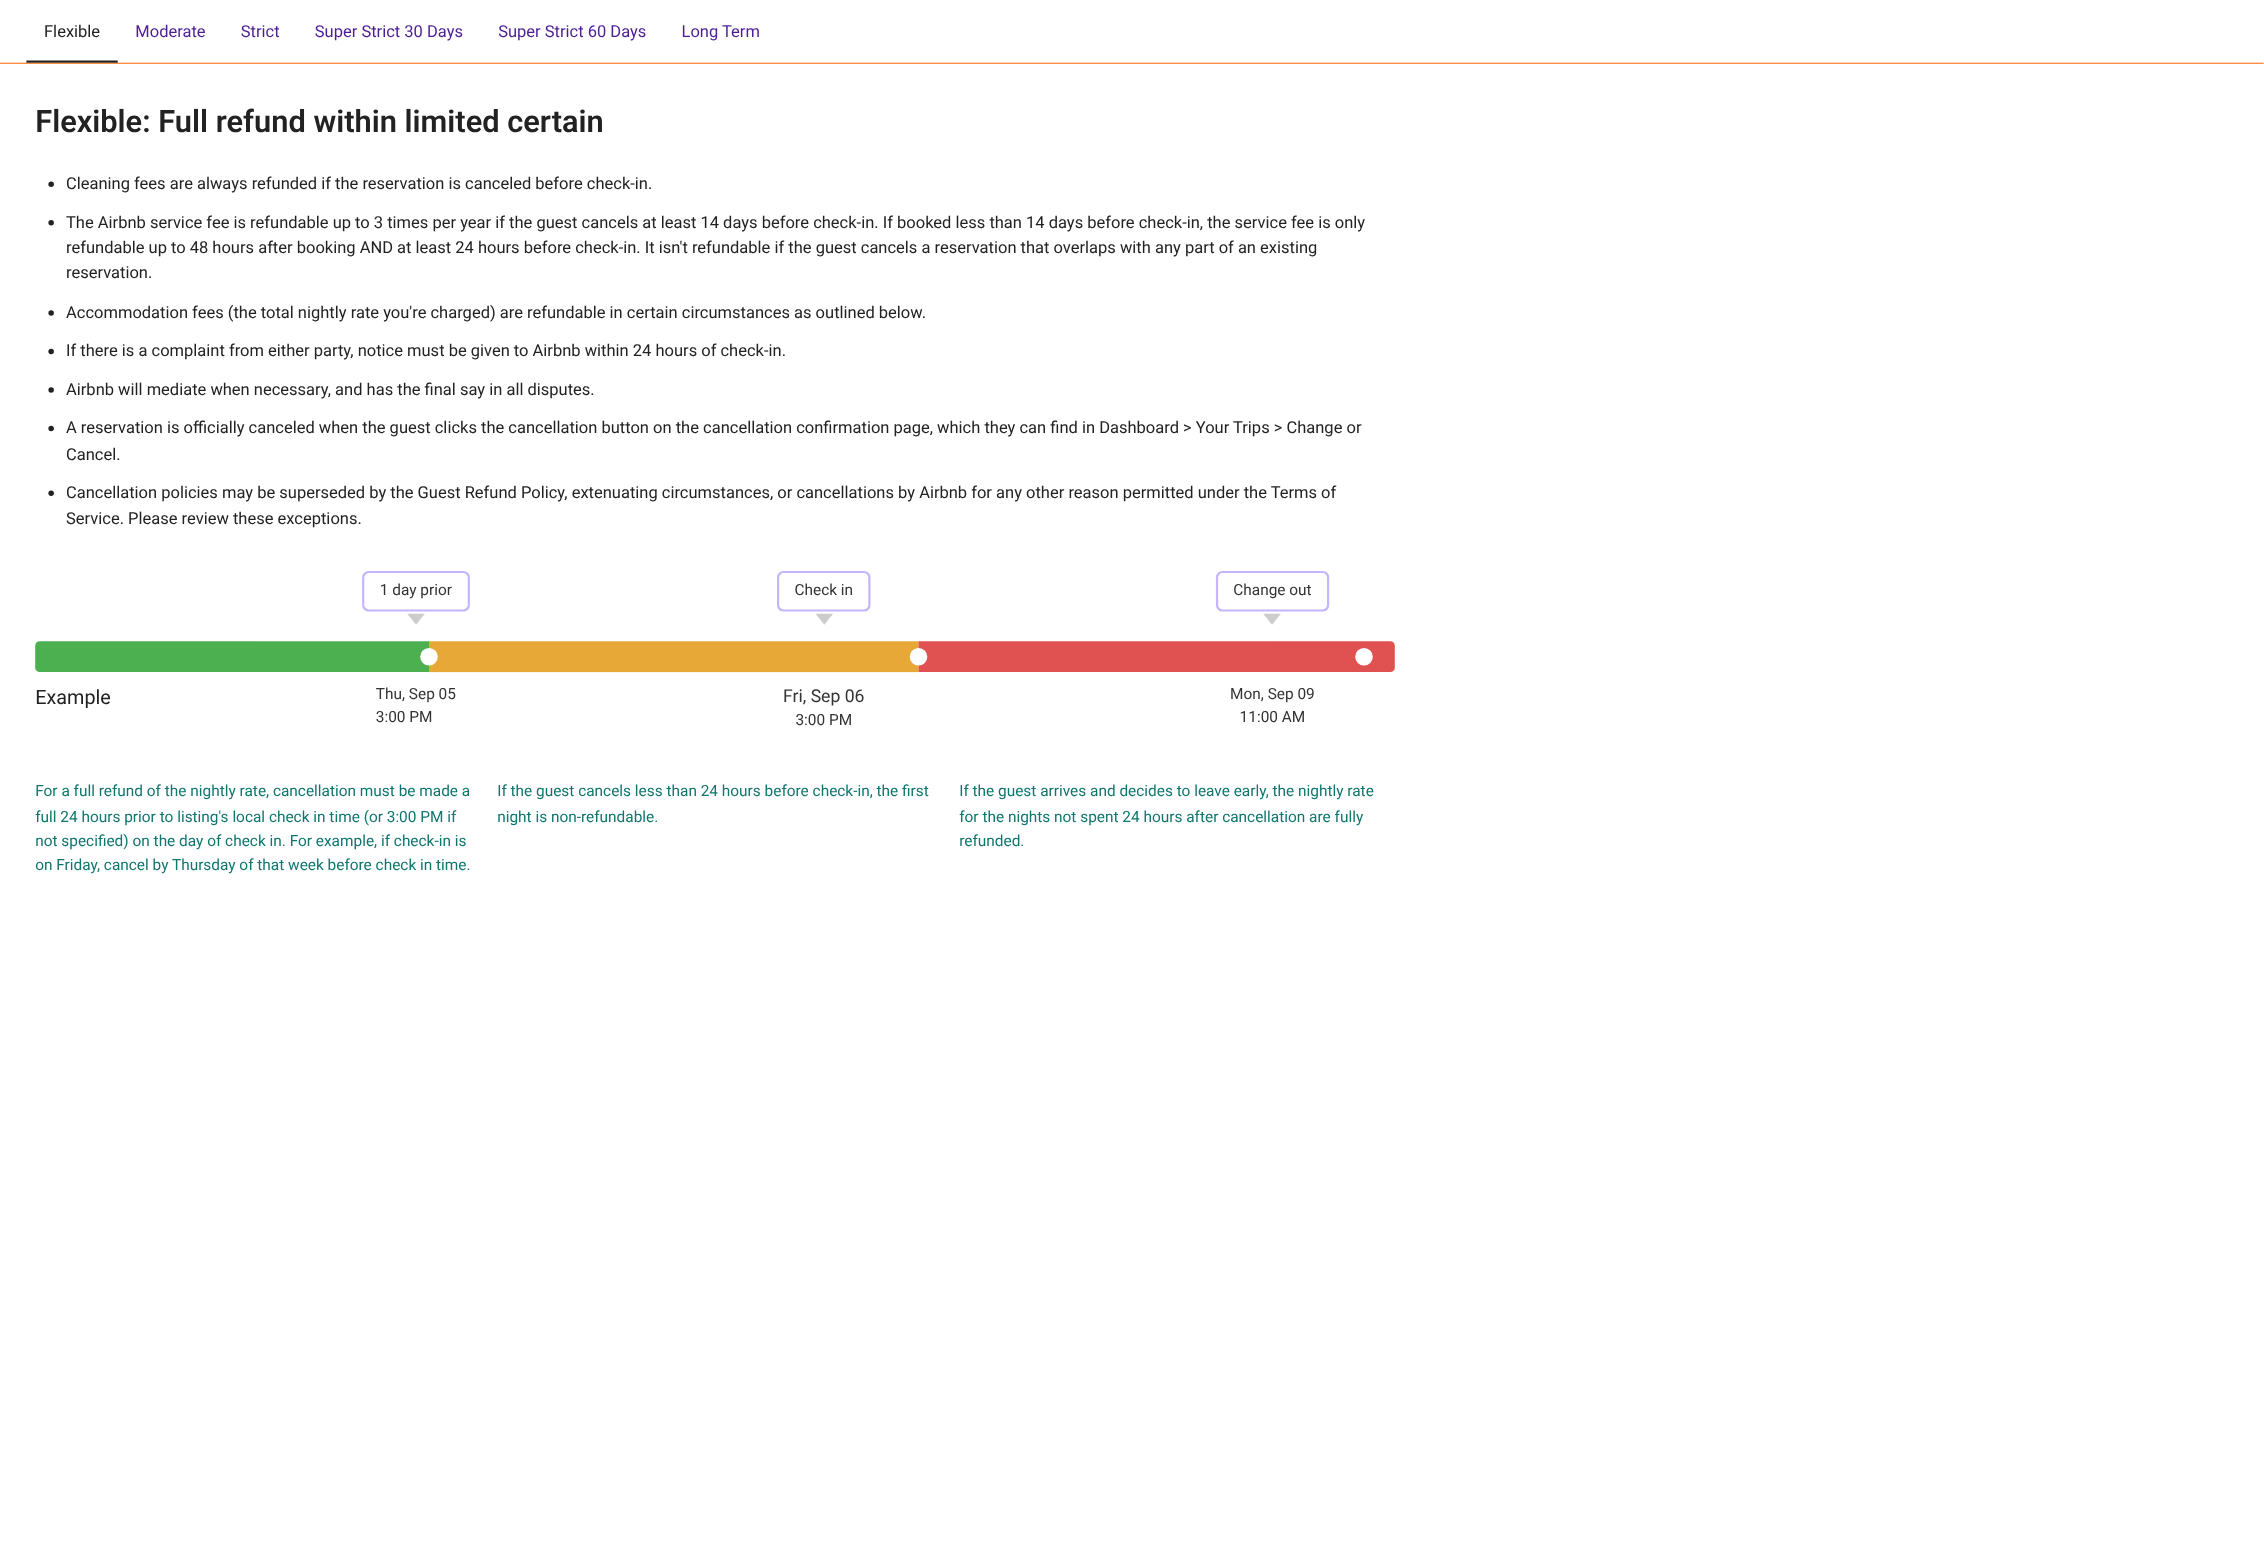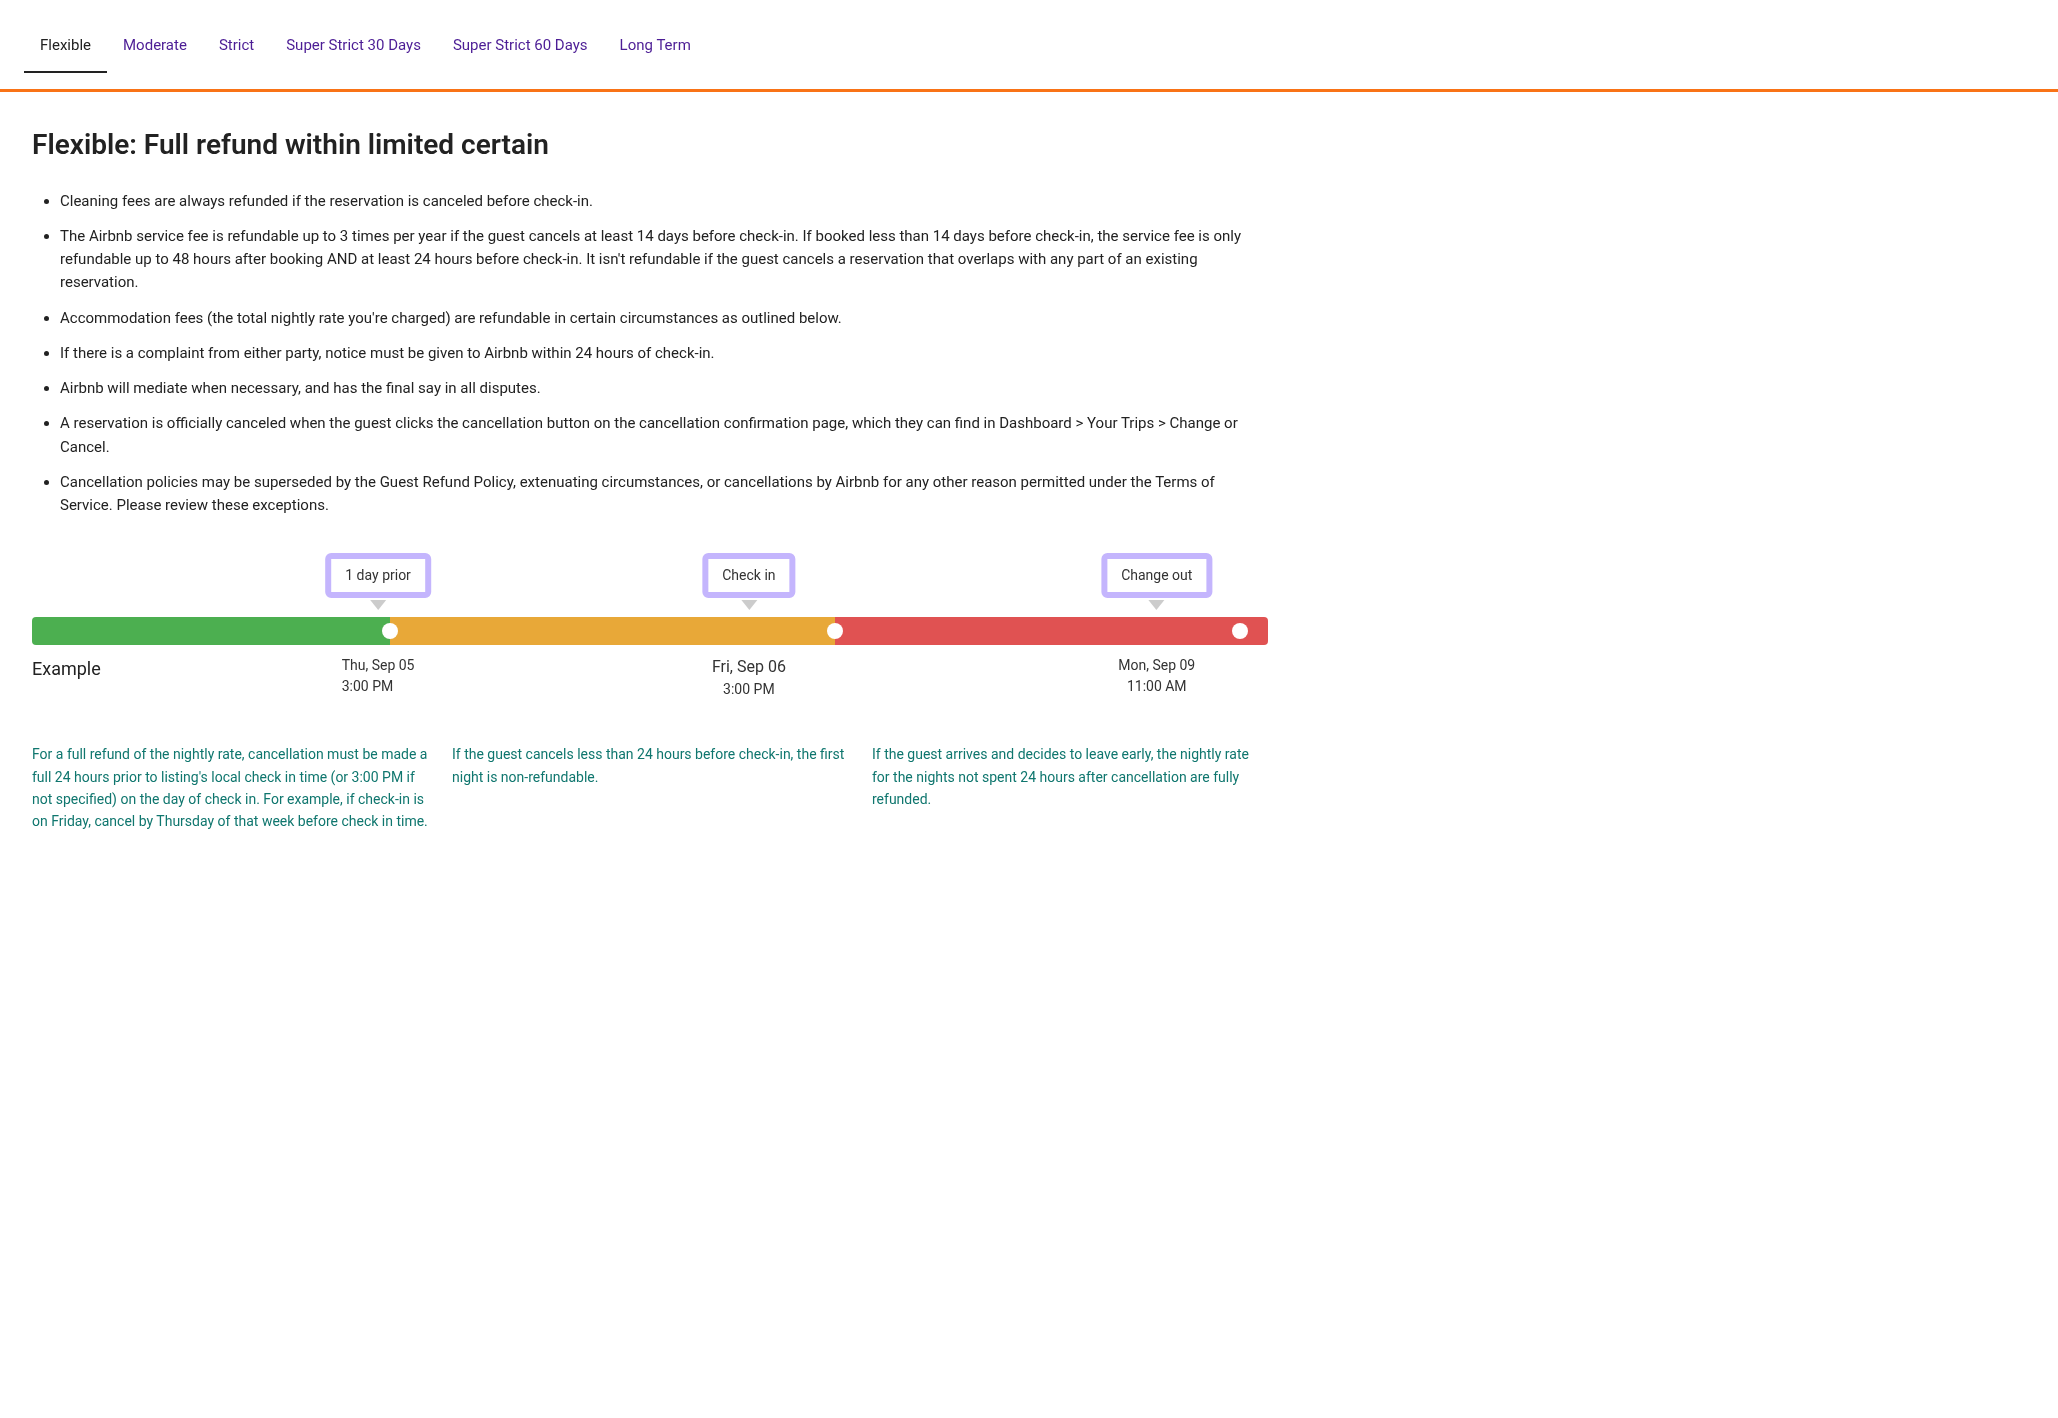--- a/index.html
+++ b/index.html
@@ -7,22 +7,22 @@
       font-family: -apple-system, BlinkMacSystemFont, 'Segoe UI', Roboto, sans-serif;
       background: #fff;
       color: #222;
       font-size: 16px;
       line-height: 1.5;
     }
 
     
     .tabs-bar {
       display: flex;
-      border-bottom: 3px solid #f97316;
-      padding: 16px 24px;
+      border-bottom: 1px solid #f97316;
+      padding: 0 24px;
       background: #fff;
     }
     .tab-item {
       padding: 18px 16px 14px;
       cursor: pointer;
       font-size: 15px;
       color: #4c1d95;
       position: relative;
       white-space: nowrap;
       border-bottom: 2px solid transparent;
@@ -72,21 +72,21 @@
     }
 
     .timeline-label {
       position: absolute;
       display: flex;
       flex-direction: column;
       align-items: center;
     }
 
     .label-box {
-      border: 6px solid #c4b5fd;
+      border: 2px solid #c4b5fd;
       border-radius: 6px;
       padding: 6px 14px;
       font-size: 14px;
       color: #333;
       background: #fff;
       white-space: nowrap;
     }
 
     .label-arrow {
       width: 0;

